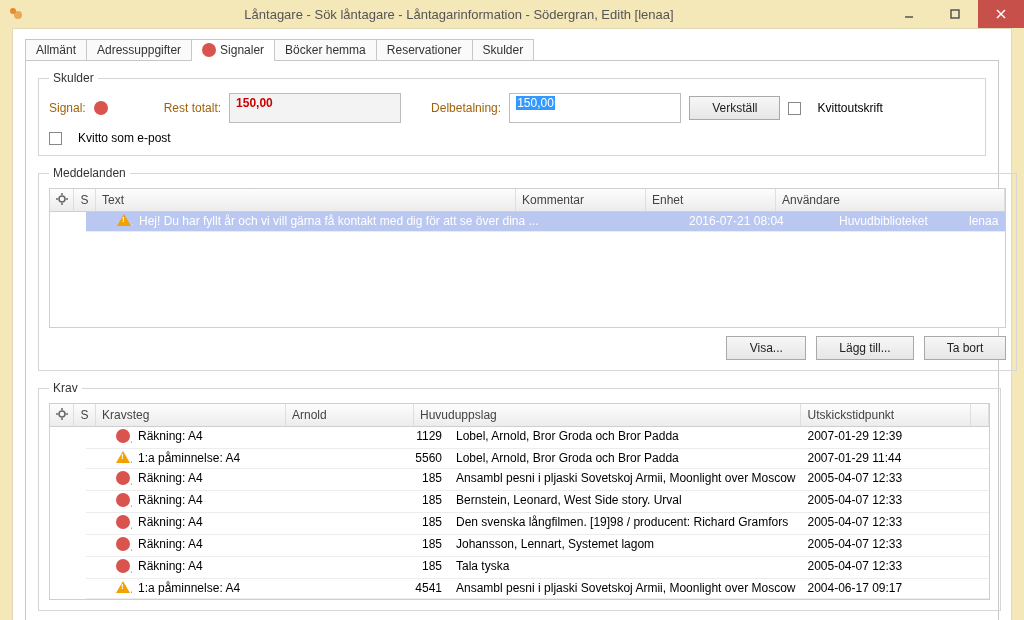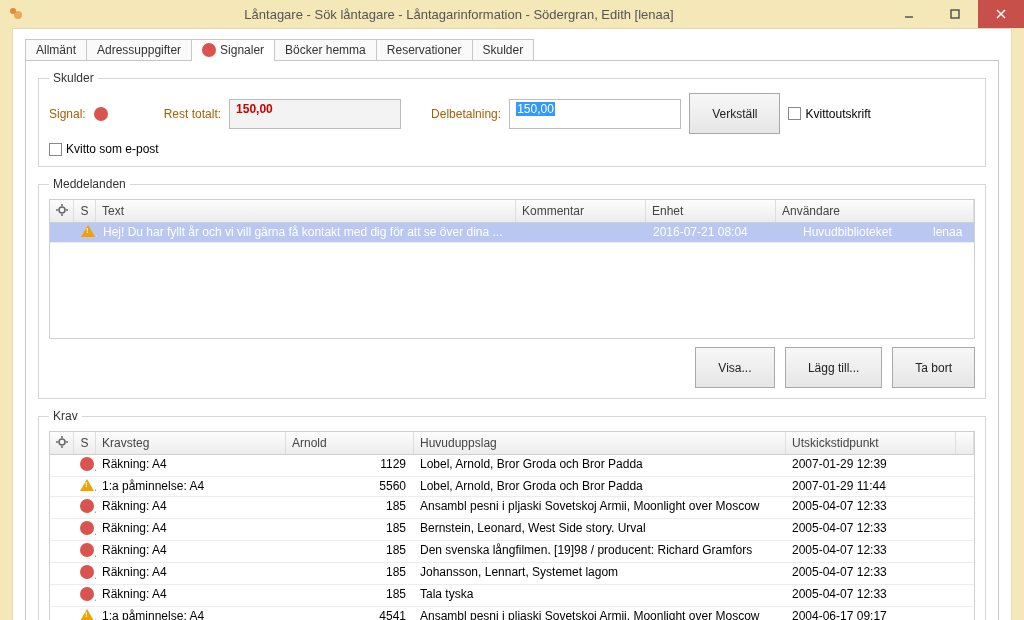--- a/index.html
+++ b/index.html
@@ -21,33 +21,33 @@
 
 fieldset { border: 1px solid #d6d6d6; padding: 8px 10px 10px; margin: 0; }
 fieldset legend { padding: 0 4px; color: #333; }
 
 .row { display: flex; align-items: center; gap: 8px; flex-wrap: wrap; }
 .label { color: #a16207; }
 .inp { border: 1px solid #bcbcbc; background: #fff; padding: 2px 6px; height: 30px; }
 .inp.readonly { background: #f3f3f3; }
 .val-red { color: #cc0000; font-weight: 600; }
 .sel { background: #3399ff; color: #fff; padding: 0 1px; }
-.btn { border: 1px solid #a9a9a9; background: linear-gradient(#f7f7f7, #e6e6e6); padding: 3px 22px; height: 41px; min-width: 80px; color: #222; }
-.chk { display: inline-flex; align-items: center; gap: 4px; }
+.btn { border: 1px solid #a9a9a9; background: linear-gradient(#f7f7f7, #e6e6e6); padding: 3px 22px; height: 24px; min-width: 80px; color: #222; }
+.chk { display: inline-flex; align-items: center; gap: 16px; }
 .chkbox { width: 13px; height: 13px; border: 1px solid #888; background: #fff; display: inline-block; }
 
 .stop-icon { width: 14px; height: 14px; border-radius: 50%; background: #d9534f; display: inline-flex; align-items: center; justify-content: center; color: #fff; font-size: 7px; line-height: 1; font-weight: bold; }
 .warn-icon { width: 0; height: 0; border-left: 7px solid transparent; border-right: 7px solid transparent; border-bottom: 12px solid #f2a100; display: inline-block; position: relative; }
 .warn-icon::after { content: "!"; position: absolute; left: -2px; top: 1px; font-size: 8px; color: #fff; font-weight: bold; }
 .gear-icon svg { display: block; }
 
 .grid { border: 1px solid #cfcfcf; background: #fff; overflow: hidden; }
 .grid-head { display: flex; background: linear-gradient(#fdfdfd, #ececec); border-bottom: 1px solid #cfcfcf; }
 .gc { padding: 4px 6px; border-right: 1px solid #dedede; color: #444; overflow: hidden; white-space: nowrap; text-overflow: ellipsis; }
-.grid-body { overflow-y: auto; }
+.grid-body { overflow-y: auto; margin-left: 36px; }
 .grow { display: flex; border-bottom: 1px solid #ececec; }
 .grow.sel { background: #b9c7f1; }
 .cell { padding: 2px 6px; overflow: hidden; white-space: nowrap; text-overflow: ellipsis; }
 
 
 .m-c0 { width: 24px; text-align: center; }
 .m-c1 { width: 22px; text-align: center; }
 .m-c2 { flex: 0 0 420px; }
 .m-c3 { flex: 0 0 130px; }
 .m-c4 { flex: 0 0 150px; }

